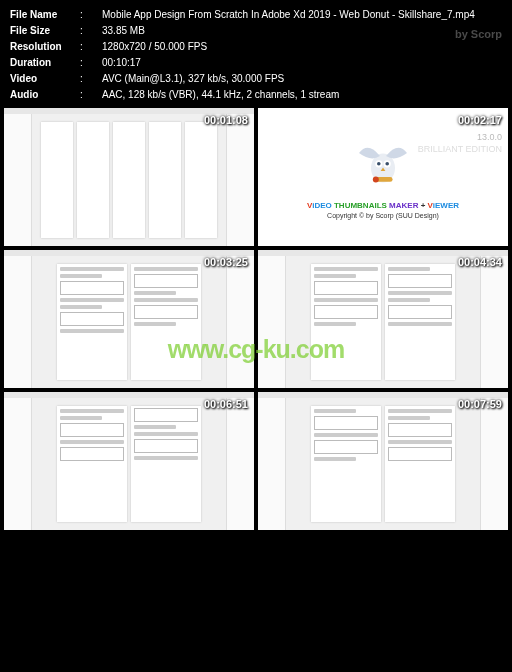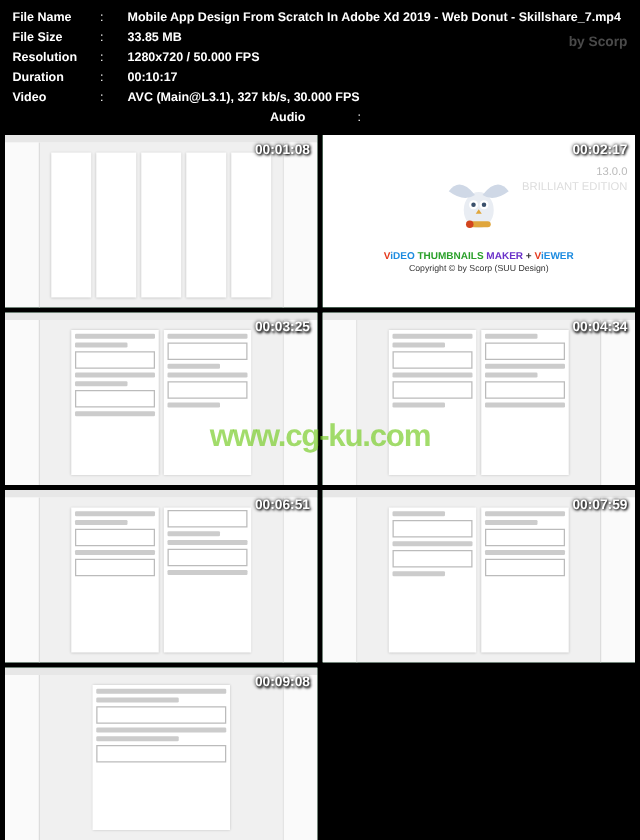--- a/index.html
+++ b/index.html
@@ -2,21 +2,21 @@
 <html><head>
 <meta charset="utf-8">
 <style>
   * { margin:0; padding:0; box-sizing:border-box; }
   body { width:512px; height:672px; background:#000; font-family:Arial,Helvetica,sans-serif; color:#fff; font-size:10px; overflow:hidden; position:relative; }
 
   .header { position:relative; width:512px; height:108px; background:#000; padding:8px 10px; }
   .meta-row { display:flex; margin-bottom:2px; line-height:14px;justify-content:center; }
   .meta-label { width:70px; font-weight:bold; }
   .meta-sep { width:10px; }
-  .meta-val { flex:1; font-weight:bold;padding-left:12px; }
+  .meta-val { flex:1; font-weight:normal;padding-left:12px; }
   .wm-title { position:absolute; right:10px; top:6px; color:#4a4a4a; font-size:20px; font-weight:bold; font-style:italic; letter-spacing:-.5px; }
   .wm-sub   { position:absolute; right:10px; top:28px; color:#4a4a4a; font-size:11px; font-weight:bold;padding-left:44px; }
 
   .grid { display:grid; grid-template-columns:1fr 1fr; grid-auto-rows:138px; gap:4px; width:512px; padding:0 4px 4px; }
   .thumb { position:relative; width:100%; height:100%; background:#14532d; overflow:hidden; }
   .ts { position:absolute; right:6px; top:6px; color:#fff; font-size:11px; font-weight:bold; text-shadow:0 0 3px #000, 1px 1px 2px #000; z-index:5; }
 
   
   .xd { position:absolute; inset:0; background:#f5f5f5; }
   .xd-top { position:absolute; left:0; right:0; top:0; height:6px; background:#e7e7e7; }
@@ -67,20 +67,21 @@
         <div class="meta-val">00:10:17</div>
       </div>
       <div class="meta-row">
         <div class="meta-label">Video</div>
         <div class="meta-sep">:</div>
         <div class="meta-val">AVC (Main@L3.1), 327 kb/s, 30.000 FPS</div>
       </div>
       <div class="meta-row">
         <div class="meta-label">Audio</div>
         <div class="meta-sep">:</div>
+        <div class="meta-val">AAC, 128 kb/s (VBR), 44.1 kHz, 2 channels, 1 stream</div>
       </div>
     </div>
 </div>
 
 <div class="grid">
 
   <div class="thumb">
     <div class="ts">00:01:08</div>
     <div class="xd">
       <div class="xd-top"></div>
@@ -218,34 +219,16 @@
             <div class="scribble"></div>
             <div class="scribble s"></div>
             <div class="box"></div>
             <div class="scribble"></div>
             <div class="box"></div>
           </div>
       </div>
     </div>
   </div>
 
-  <div class="thumb">
-    <div class="ts">00:09:08</div>
-    <div class="xd">
-        <div class="xd-top"></div>
-        <div class="xd-left"></div>
-        <div class="xd-right"></div>
-      <div class="xd-canvas" style="justify-content:center;">
-        <div class="artboard wide" style="max-width:110px;">
-            <div class="scribble"></div>
-            <div class="scribble s"></div>
-            <div class="box"></div>
-            <div class="scribble"></div>
-            <div class="scribble s"></div>
-            <div class="box"></div>
-          </div>
-      </div>
-    </div>
-  </div>
 
 </div>
 
 <div class="wmk">www.cg-ku.com</div>
 
 </body></html>

